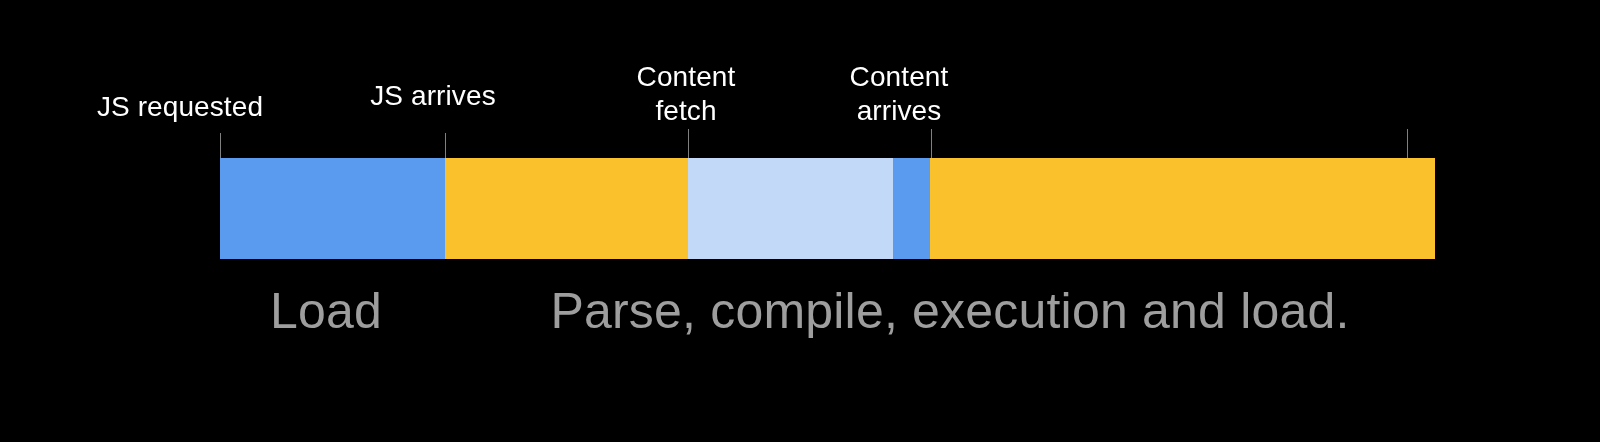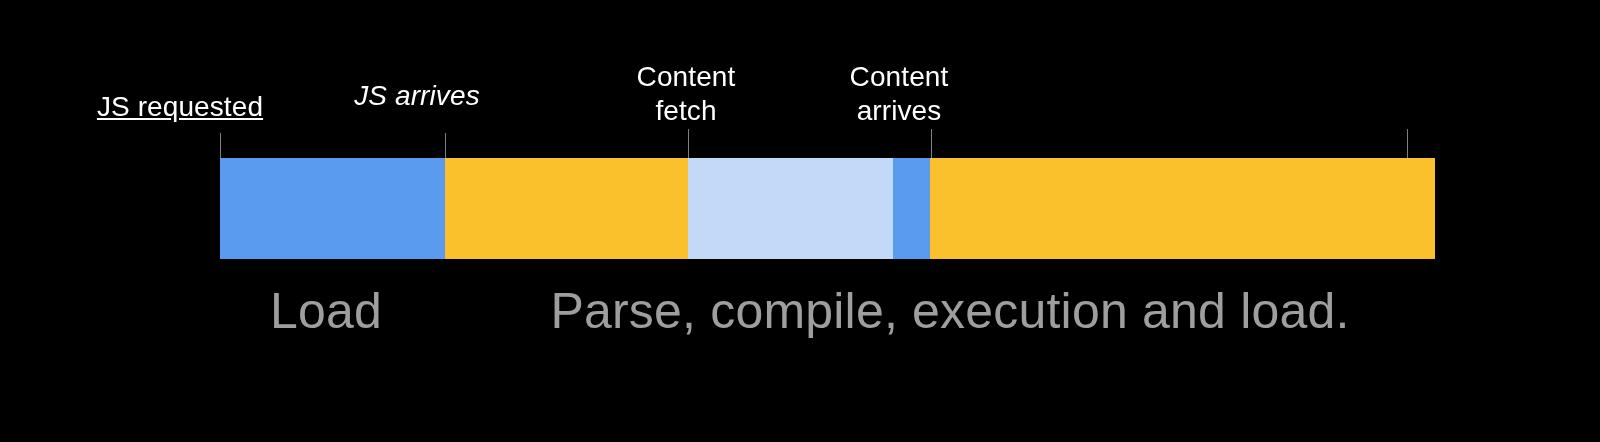--- a/index.html
+++ b/index.html
@@ -70,23 +70,23 @@
 <body>
 
 <div id="diagram-root">
 
   <div class="tick" style="left:220px;  top:133px; height:25px;"></div>
   <div class="tick" style="left:445px;  top:133px; height:25px;"></div>
   <div class="tick" style="left:688px;  top:129px; height:29px;"></div>
   <div class="tick" style="left:931px;  top:129px; height:29px;"></div>
   <div class="tick" style="left:1407px; top:129px; height:29px;"></div>
 
-  <div class="marker-label align-center" style="left:180px; top:90px;text-decoration:underline;">JS requested</div>
+  <div class="marker-label align-center" style="left:180px; top:90px;">JS requested</div>
 
-  <div class="marker-label align-center" style="left:417px; top:79px;font-style:italic;">JS arrives</div>
+  <div class="marker-label align-center" style="left:433px; top:79px;">JS arrives</div>
 
   <div class="marker-label align-center" style="left:686px; top:60px;">Content
 fetch</div>
 
   <div class="marker-label align-center" style="left:899px; top:60px;">Content
 arrives</div>
 
 
   <div class="timeline-bar">
     <div class="bar-segment" style="width:225px; background:#5b9bef;"></div>

